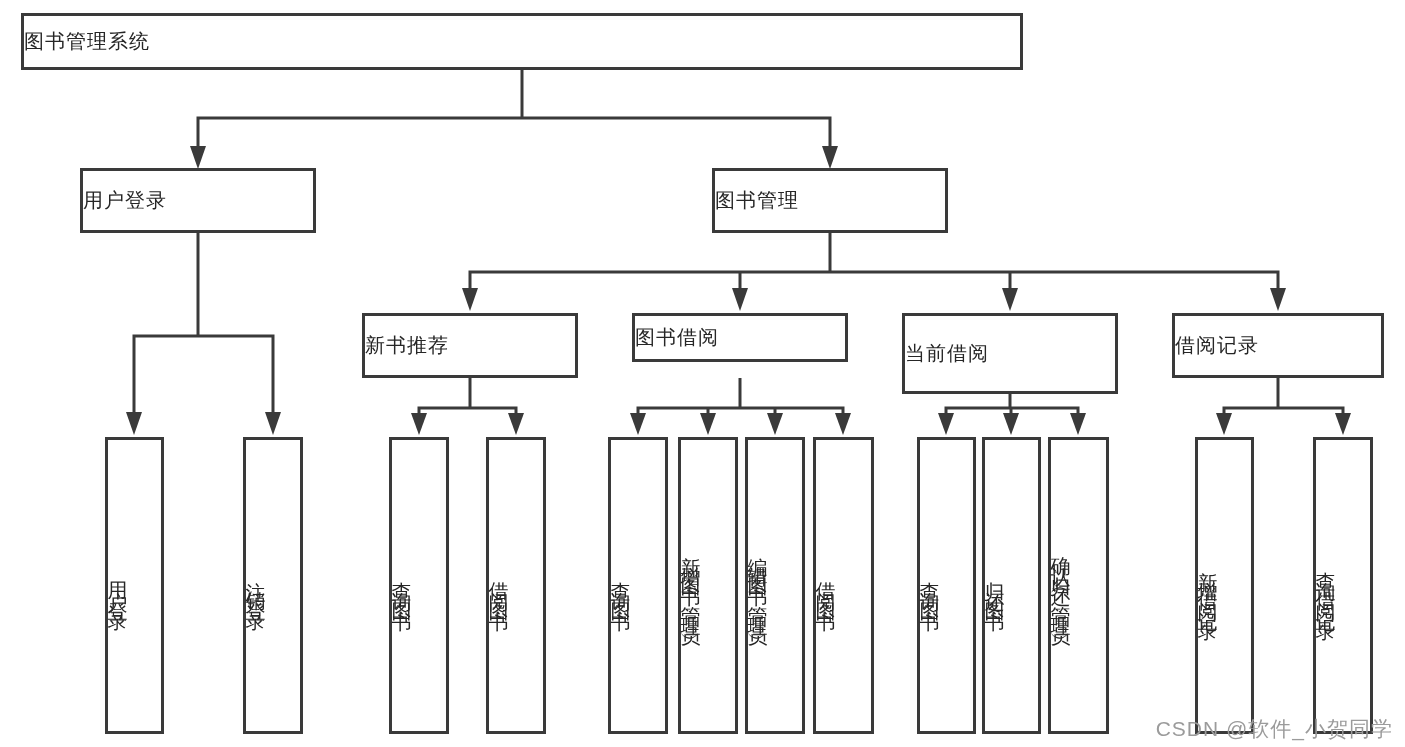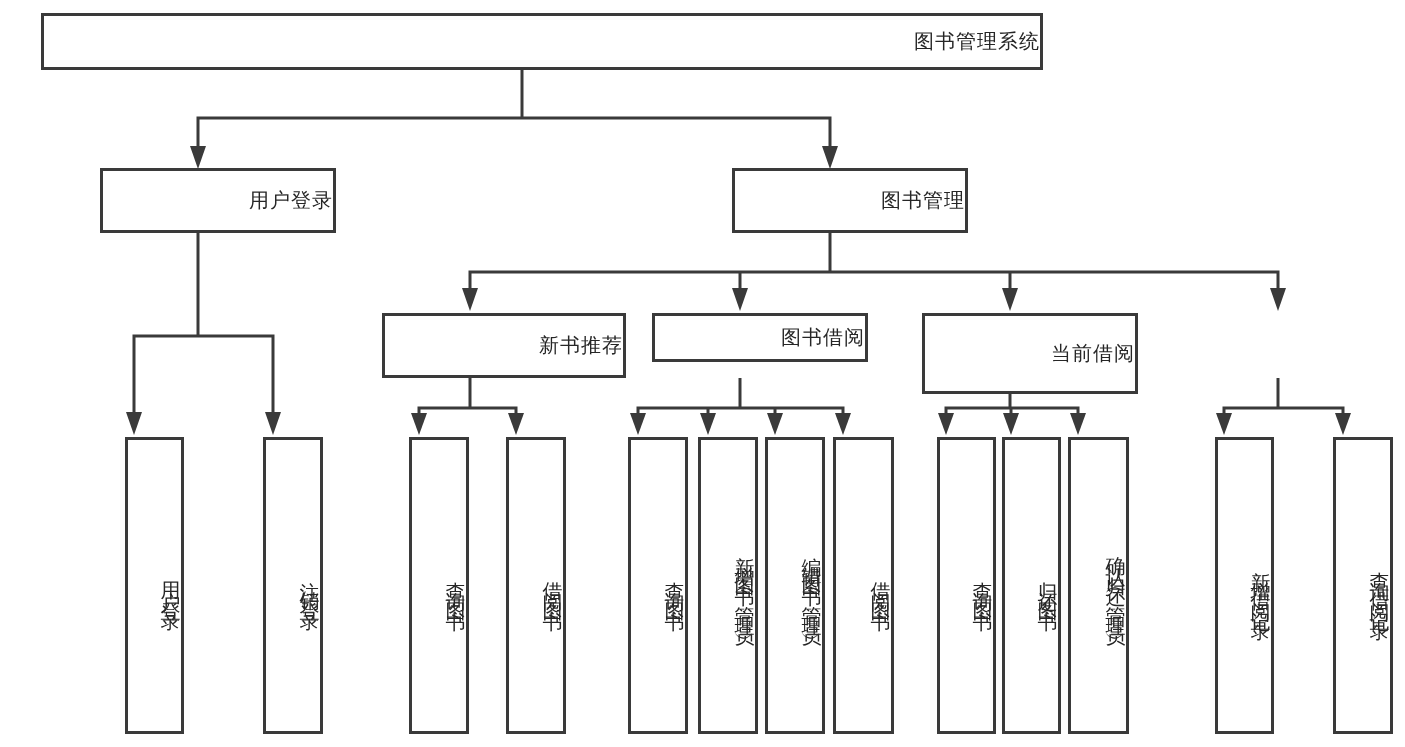--- a/index.html
+++ b/index.html
@@ -14,23 +14,22 @@
   .connectors{position:absolute;left:0;top:0;color:var(--line);}
   .connectors path{fill:none;stroke:currentColor;stroke-width:3;}
   .connectors polygon{fill:currentColor;stroke:none;}
   .node{
     position:absolute;
     box-sizing:border-box;
     border:3px solid var(--line);
     background:#ffffff;
     display:flex;
     align-items:center;
-    justify-content:flex-end;
+    justify-content:flex-start;
     color:var(--text);
-    margin-left:20px;
   }
   .node .lbl{
     font-size:20px;
     letter-spacing:1px;
     white-space:nowrap;
   }
   .vbox .vlbl{
     writing-mode:vertical-rl;
     text-orientation:mixed;
     font-size:20px;
@@ -113,28 +112,31 @@
     <span class="lbl">图书管理系统</span>
   </div>
 
   <div class="node hbox" style="left:80px;top:168px;width:236px;height:65px;">
     <span class="lbl">用户登录</span>
   </div>
   <div class="node hbox" style="left:712px;top:168px;width:236px;height:65px;">
     <span class="lbl">图书管理</span>
   </div>
 
-  <div class="node hbox" style="left:362px;top:313px;width:244px;height:65px;">
+  <div class="node hbox" style="left:362px;top:313px;width:216px;height:65px;">
     <span class="lbl">新书推荐</span>
   </div>
   <div class="node hbox" style="left:632px;top:313px;width:216px;height:49px;">
     <span class="lbl">图书借阅</span>
   </div>
   <div class="node hbox" style="left:902px;top:313px;width:216px;height:81px;">
     <span class="lbl">当前借阅</span>
+  </div>
+  <div class="node hbox" style="left:1172px;top:313px;width:212px;height:65px;">
+    <span class="lbl">借阅记录</span>
   </div>
 
   <div class="node vbox" style="left:105px;top:437px;width:59px;height:297px;">
     <span class="vlbl">用户登录</span>
   </div>
   <div class="node vbox" style="left:243px;top:437px;width:60px;height:297px;">
     <span class="vlbl">注销登录</span>
   </div>
 
   <div class="node vbox" style="left:389px;top:437px;width:60px;height:297px;">
@@ -167,14 +169,15 @@
     <span class="vlbl">确认归还（管理员）</span>
   </div>
 
   <div class="node vbox" style="left:1195px;top:437px;width:59px;height:297px;">
     <span class="vlbl">新增借阅记录</span>
   </div>
   <div class="node vbox" style="left:1313px;top:437px;width:60px;height:297px;">
     <span class="vlbl">查询借阅记录</span>
   </div>
 
+  <div class="watermark">CSDN @软件_小贺同学</div>
 
 </div>
 
 </body></html>

